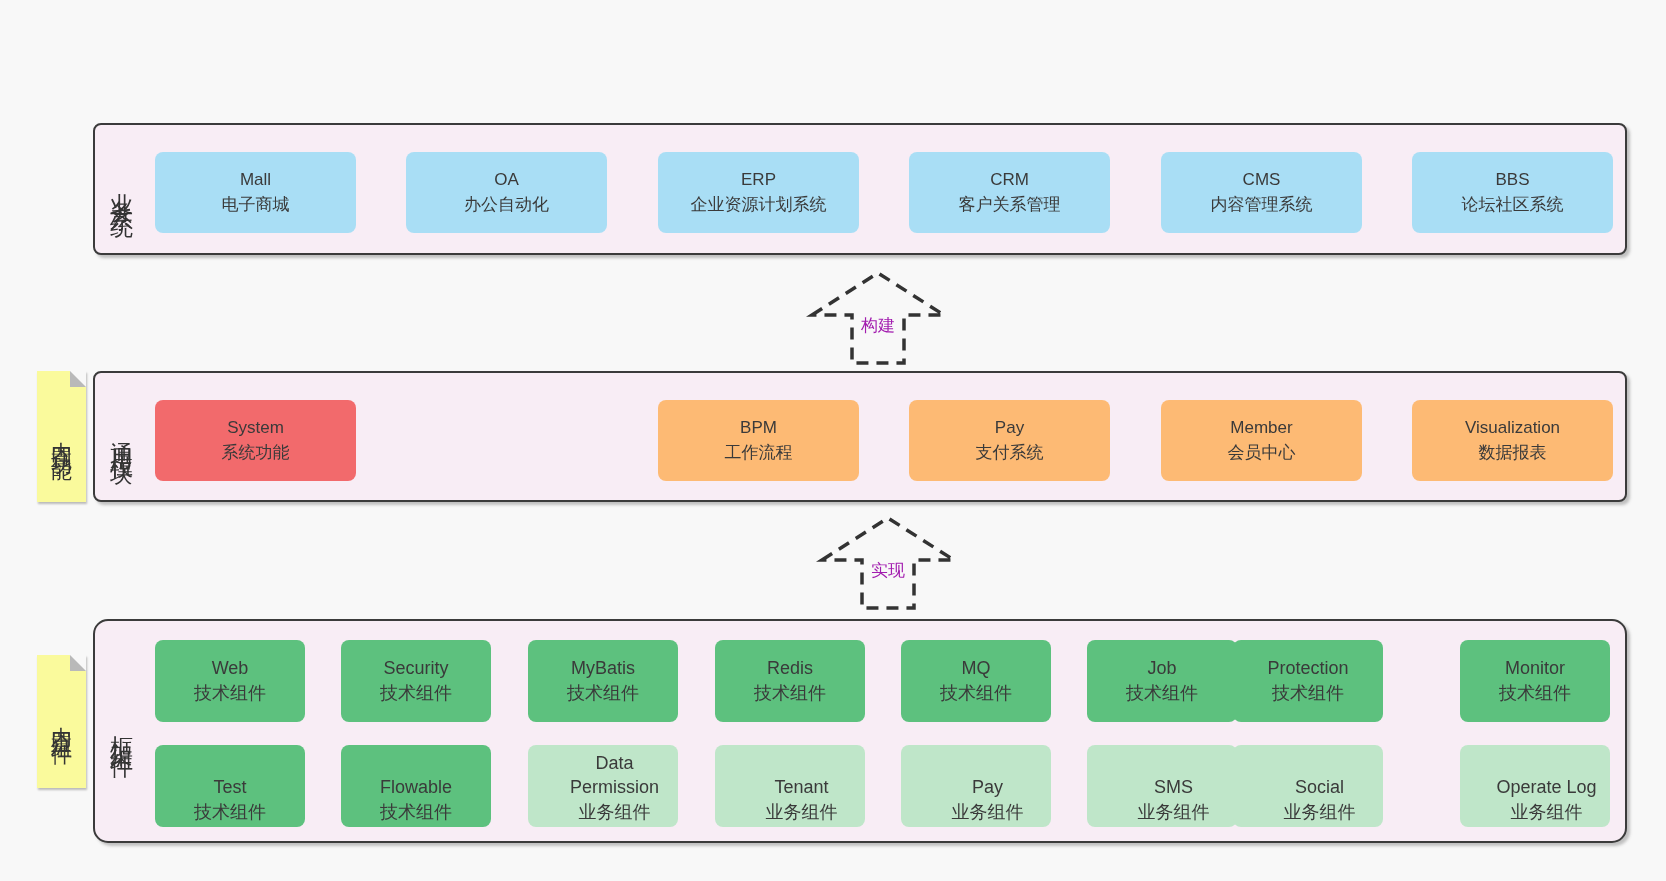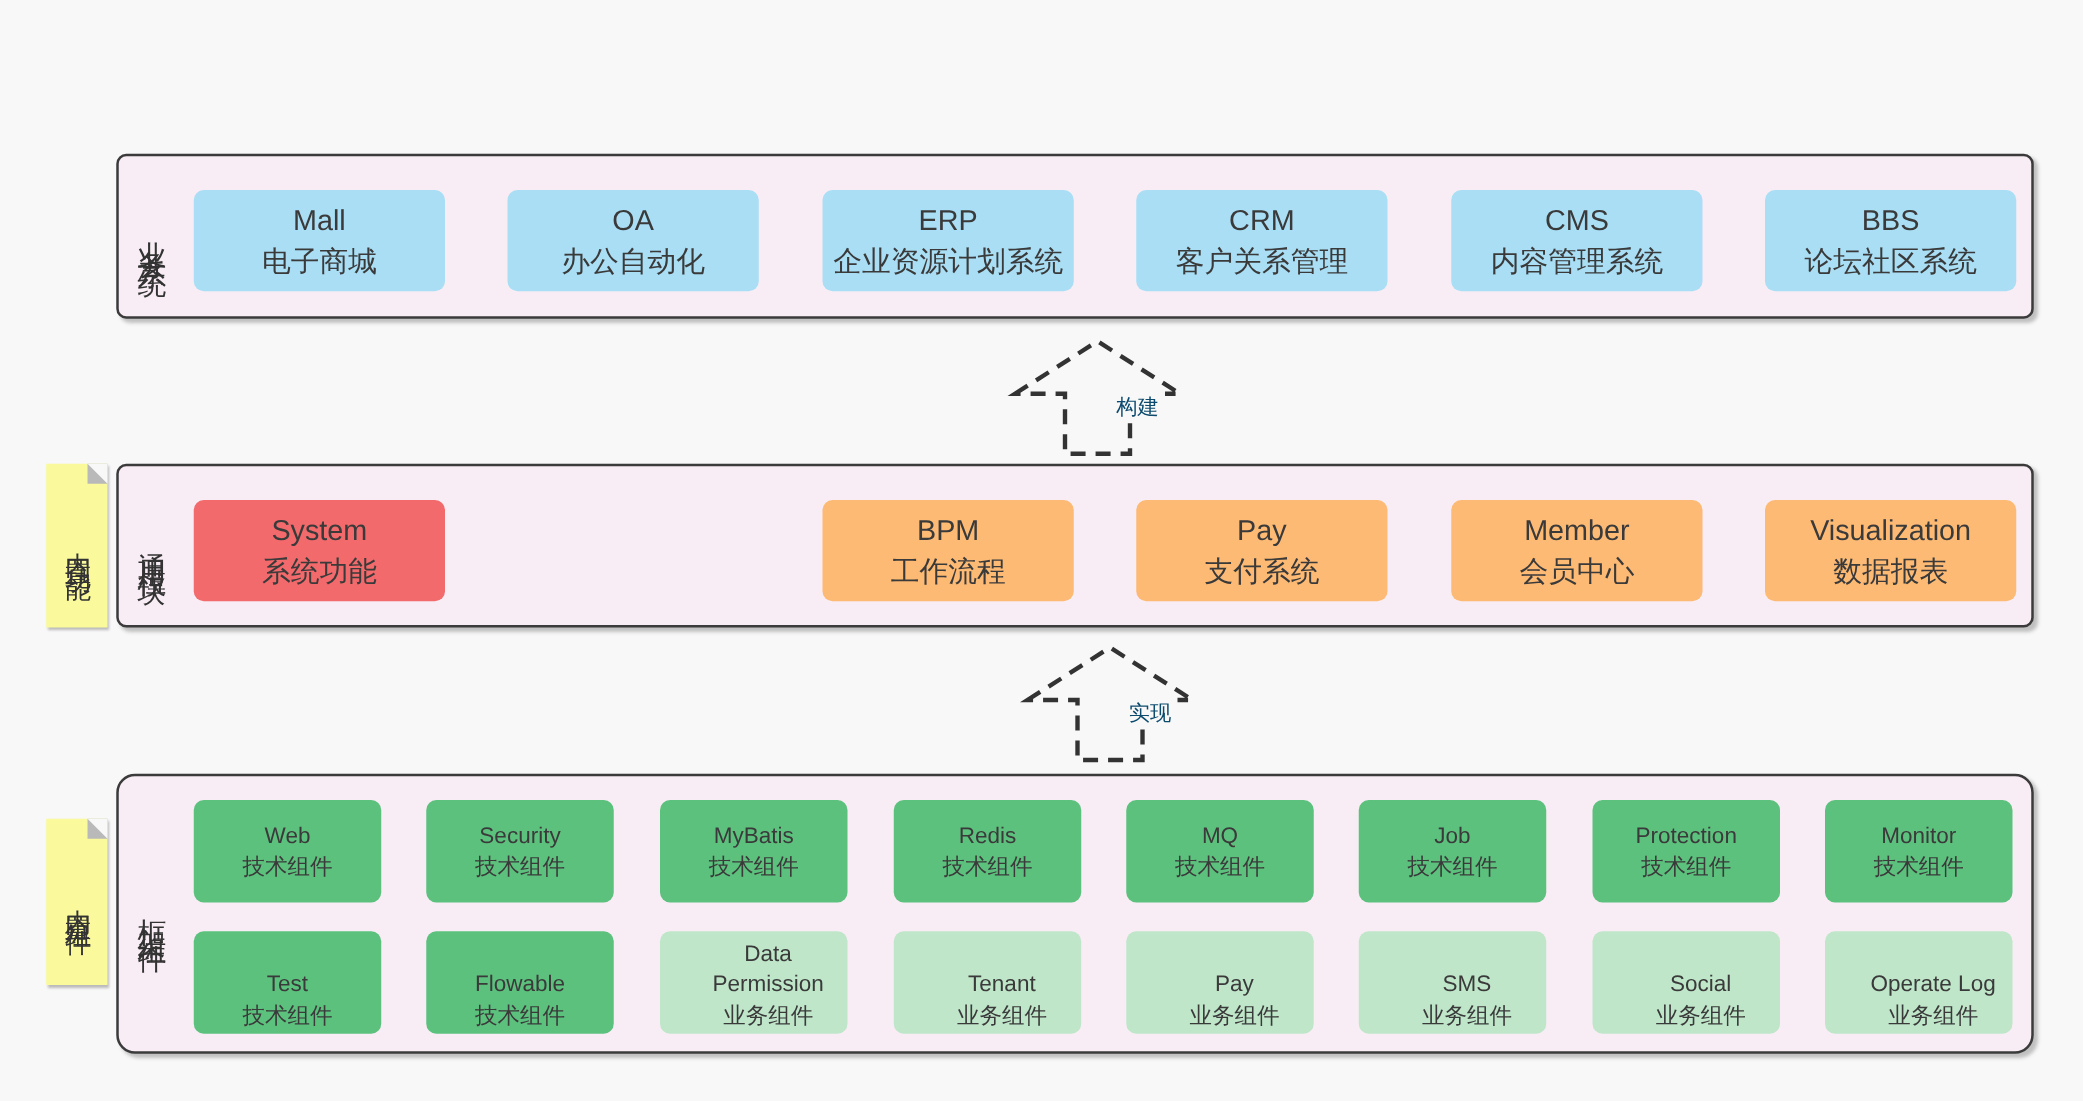--- a/index.html
+++ b/index.html
@@ -43,34 +43,34 @@
     display:flex;
     flex-direction:column;
     align-items:center;
     justify-content:center;
     text-align:center;
     line-height:1.42;
     padding:2px 6px;
     box-sizing:border-box;
   }
   .box .en,.box .zh{width:100%;}
-  .box6{width:201px;height:81px;top:27px;font-size:23px;}
+  .box6{width:201px;height:81px;top:27px;font-size:17px;}
   .box8{width:150px;height:82px;font-size:18px;line-height:1.38;}
   .r1{top:19px;} .r2{top:124px;justify-content:flex-end;}
 
   .v-blue {background:#a9def5;}
   .v-red  {background:#f26a6c;}
   .v-pink {background:#fdba74;}
   .v-green{background:#5dc17e;}
   .v-green-light{background:#bfe6c9;padding-left:29px;}
 
   .c0{left:60px;} .c1{left:311px;} .c2{left:563px;}
   .c3{left:814px;} .c4{left:1066px;} .c5{left:1317px;}
   .k0{left:60px;} .k1{left:246px;} .k2{left:433px;} .k3{left:620px;}
-  .k4{left:806px;} .k5{left:992px;} .k6{left:1179px;} .k7{left:1365px;}
+  .k4{left:806px;} .k5{left:992px;} .k6{left:1138px;} .k7{left:1365px;}
 
   .sticky{
     position:absolute;
     left:37px;width:49px;
     background:#fafa9c;
     box-shadow:1px 2px 2px rgba(0,0,0,0.25);
     display:flex;align-items:center;justify-content:center;
   }
   .sticky-modules{top:371px;height:131px;}
   .sticky-components{top:655px;height:133px;}
@@ -89,23 +89,22 @@
     color:#333;
     white-space:nowrap;
   }
 
   .arrow-svg{position:absolute;overflow:visible;}
   .arrow-label{
     position:absolute;
     width:44px;height:26px;
     background:#f8f8f8;
     display:flex;align-items:center;justify-content:center;
-    font-size:17px;color:#0c4a6e;
+    font-size:17px;color:#a21caf;
     z-index:3;
-    margin-left:32px;
   }
 </style>
 </head>
 <body>
 
 <div id="stage">
 
   <div class="panel panel-business">
     <div class="side-label">业务系统</div>
 

